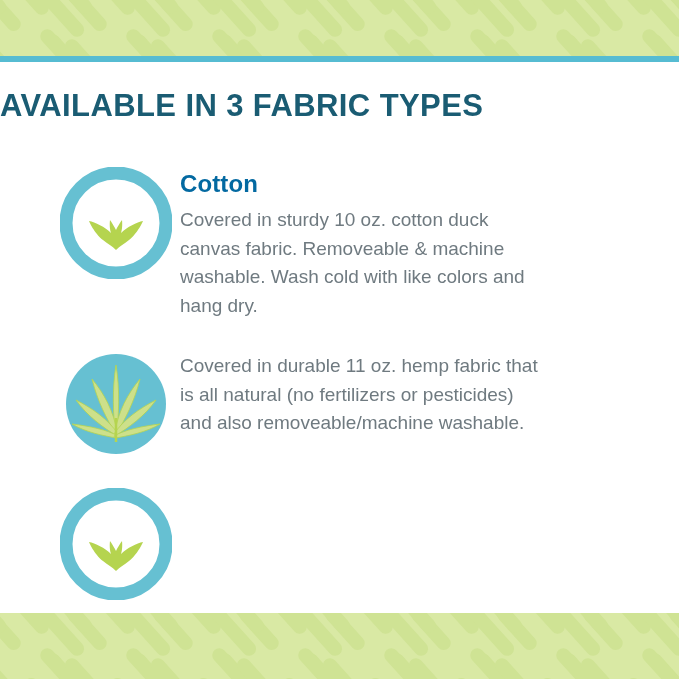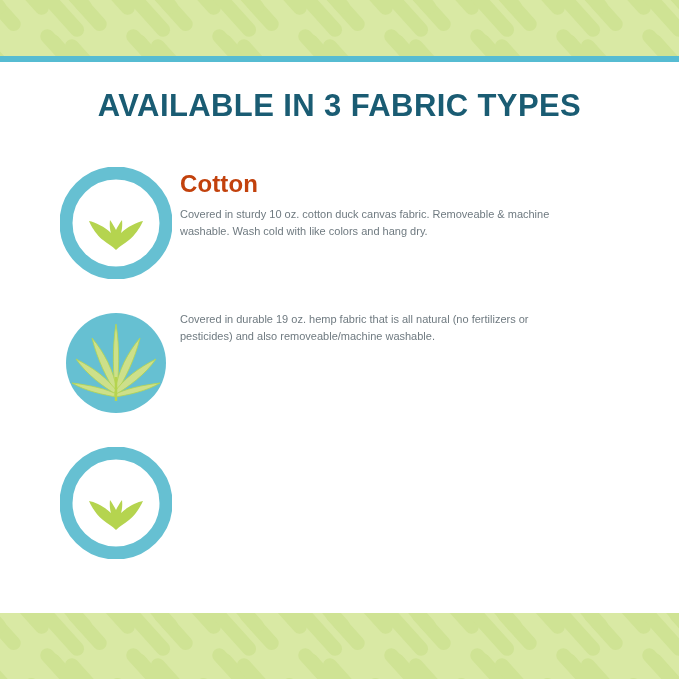--- a/index.html
+++ b/index.html
@@ -28,21 +28,21 @@
   .band-rule{
     position:absolute;left:0;width:679px;height:6px;
     background:#56bcd2;
   }
   .band-top .band-rule{top:56px;}
   .band-bottom .band-rule{top:0px;}
 
   
   .title{
     position:absolute;left:0;top:88px;width:679px;
-    text-align:center;
+    text-align:left;
     font-size:31px;
     font-weight:bold;
     letter-spacing:0.4px;
     color:#1a5c73;
     font-family:"Liberation Sans", sans-serif;
   }
 
   
   .rows{position:absolute;left:0;top:165px;width:679px;}
   .row{
@@ -61,27 +61,27 @@
   .icon-svg{display:block;width:112px;height:112px;margin-left:-2px;}
   .text-wrap{
     padding-left:58px;
     padding-top:6px;
     box-sizing:border-box;
     width:440px;
   }
   .item-title{
     font-size:24px;
     font-weight:bold;
-    color:#c2410c;
+    color:#0369a1;
     margin:0 0 9px 0;
     letter-spacing:0.1px;
     line-height:1.1;
   }
   .item-desc{
-    font-size:11px;
+    font-size:19px;
     line-height:1.5;
     color:#6f7a80;
     margin:0;
     max-width:370px;
   }
 </style>
 </head>
 <body>
 
 <div class="page">
@@ -181,21 +181,21 @@
             <path d="M56 86 C65 72 75 52 80 31 C68 45 58 64 55 84 Z"></path>
             <path d="M57 88 C44 80 27 68 16 52 C32 60 49 72 58 86 Z"></path>
             <path d="M55 88 C68 80 85 68 96 52 C80 60 63 72 54 86 Z"></path>
             <path d="M57 90 C44 88 25 84 12 76 C29 78 48 82 58 88 Z"></path>
             <path d="M55 90 C68 88 87 84 100 76 C83 78 64 82 54 88 Z"></path>
           </g>
           <path d="M56 94 L56 70" stroke="#b5d44f" stroke-width="2.5" fill="none"></path>
         </svg>
       </div>
       <div class="text-wrap">
-        <p class="item-desc">Covered in durable 19 oz. hemp fabric that is all natural (no fertilizers or pesticides) and also removeable/machine washable.</p>
+        <p class="item-desc">Covered in durable 11 oz. hemp fabric that is all natural (no fertilizers or pesticides) and also removeable/machine washable.</p>
       </div>
     </div>
 
     <div class="row">
       <div class="icon-wrap">
         <svg class="icon-svg" viewBox="0 0 112 112">
           <circle cx="56" cy="56" r="50" fill="none" stroke="#66c0d2" stroke-width="13"></circle>
           <path d="M56 19
                    c7 0 12 4 14 9
                    c6 -3 13 -1 16 4

